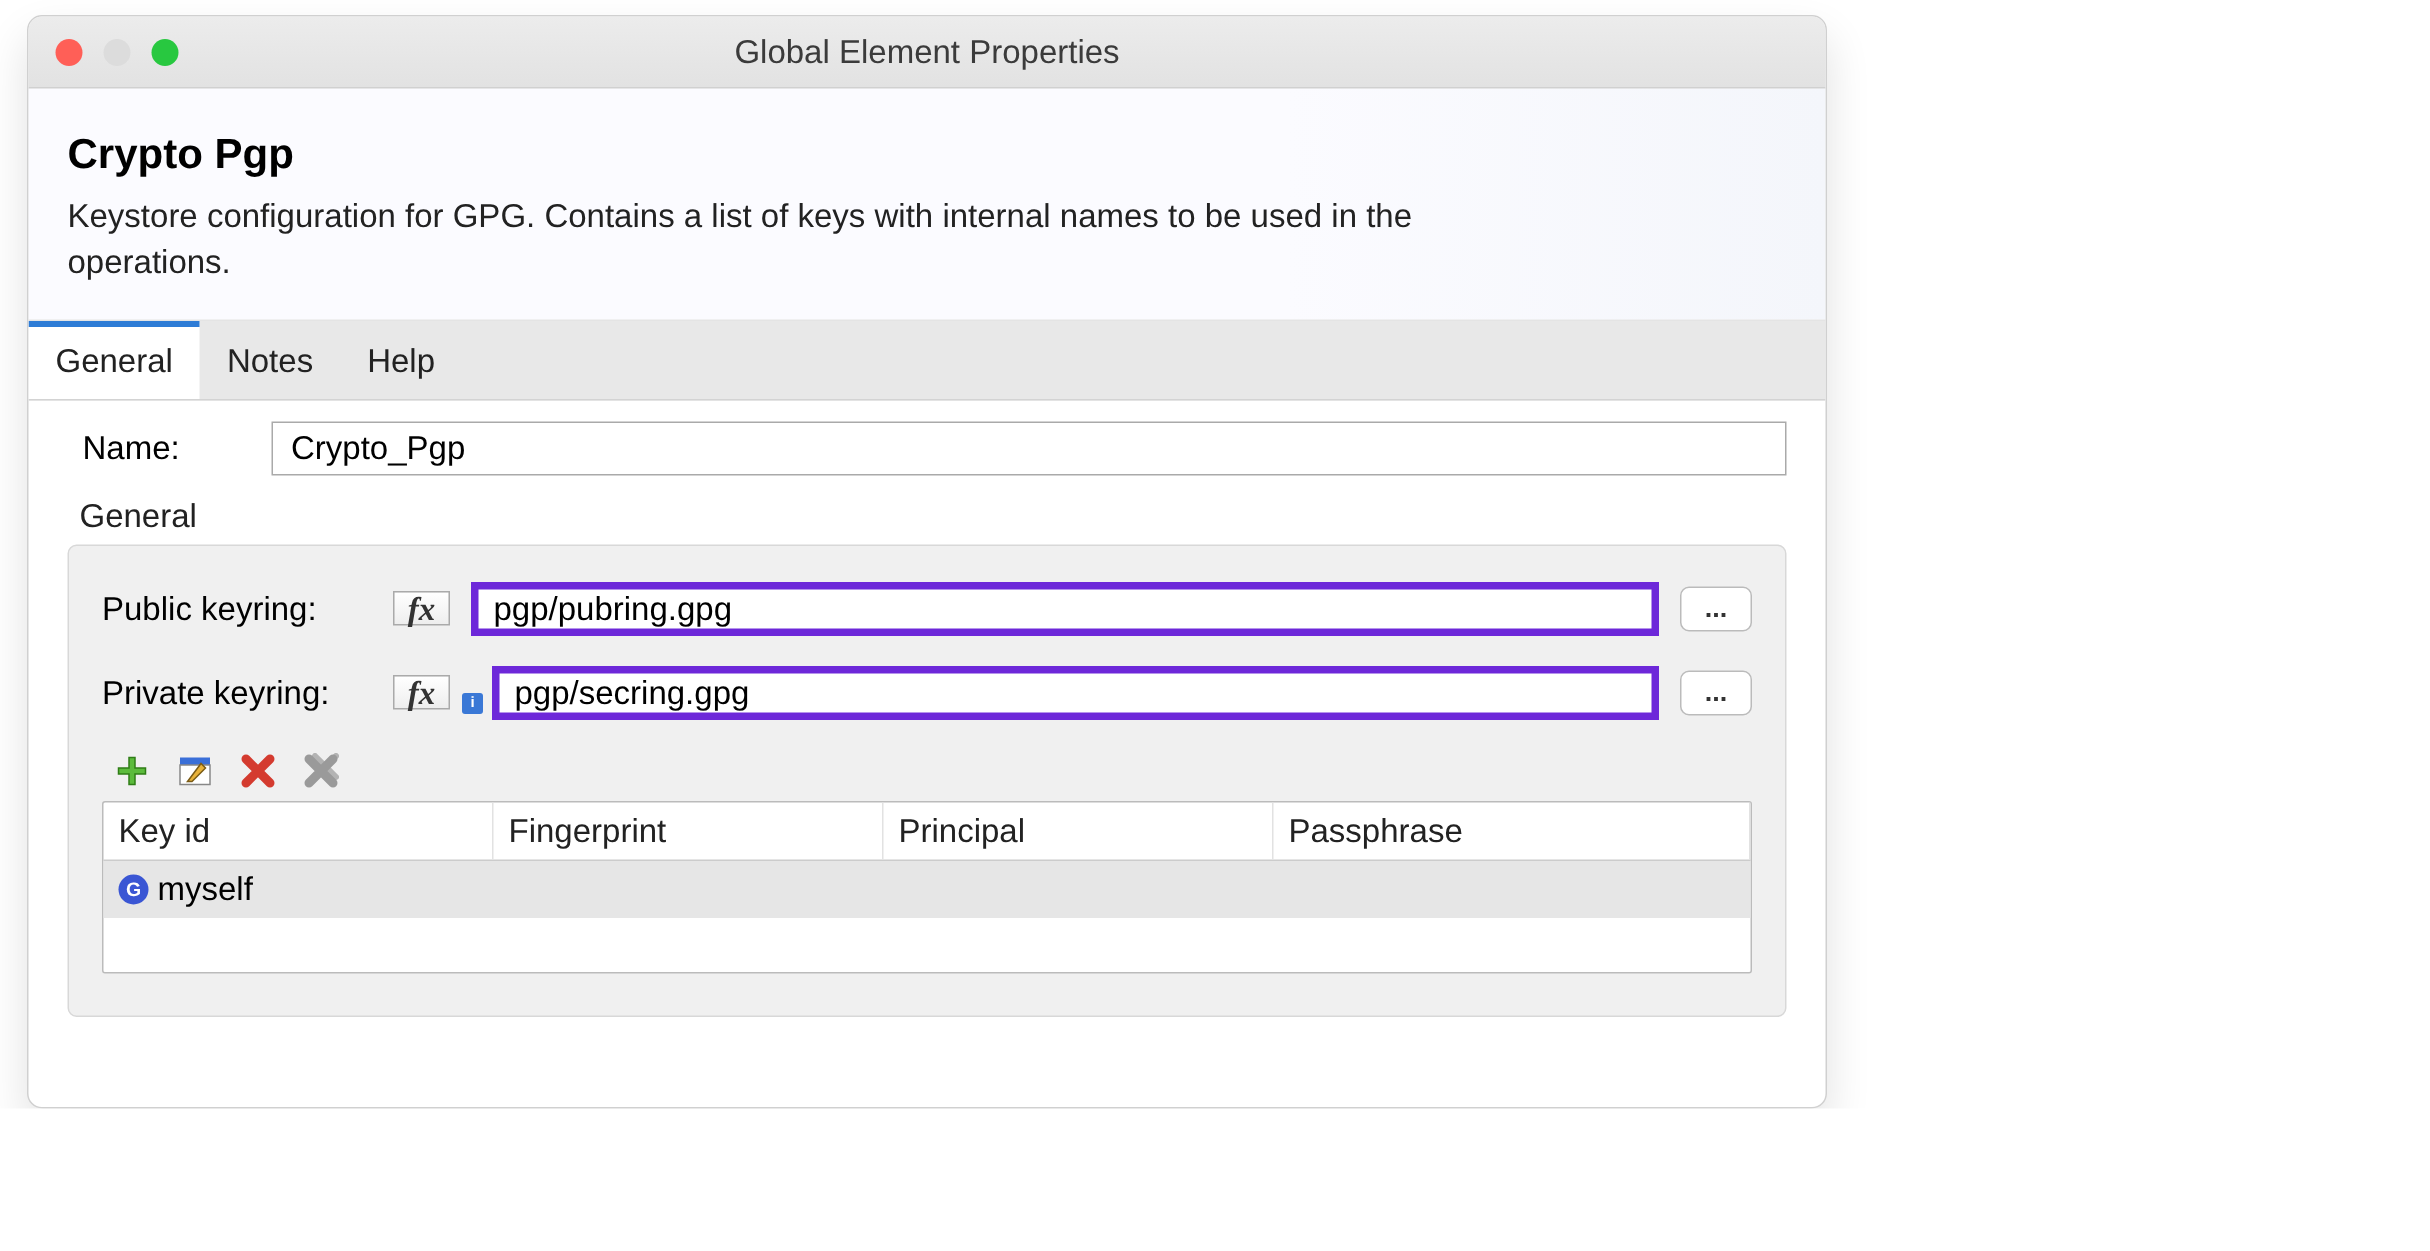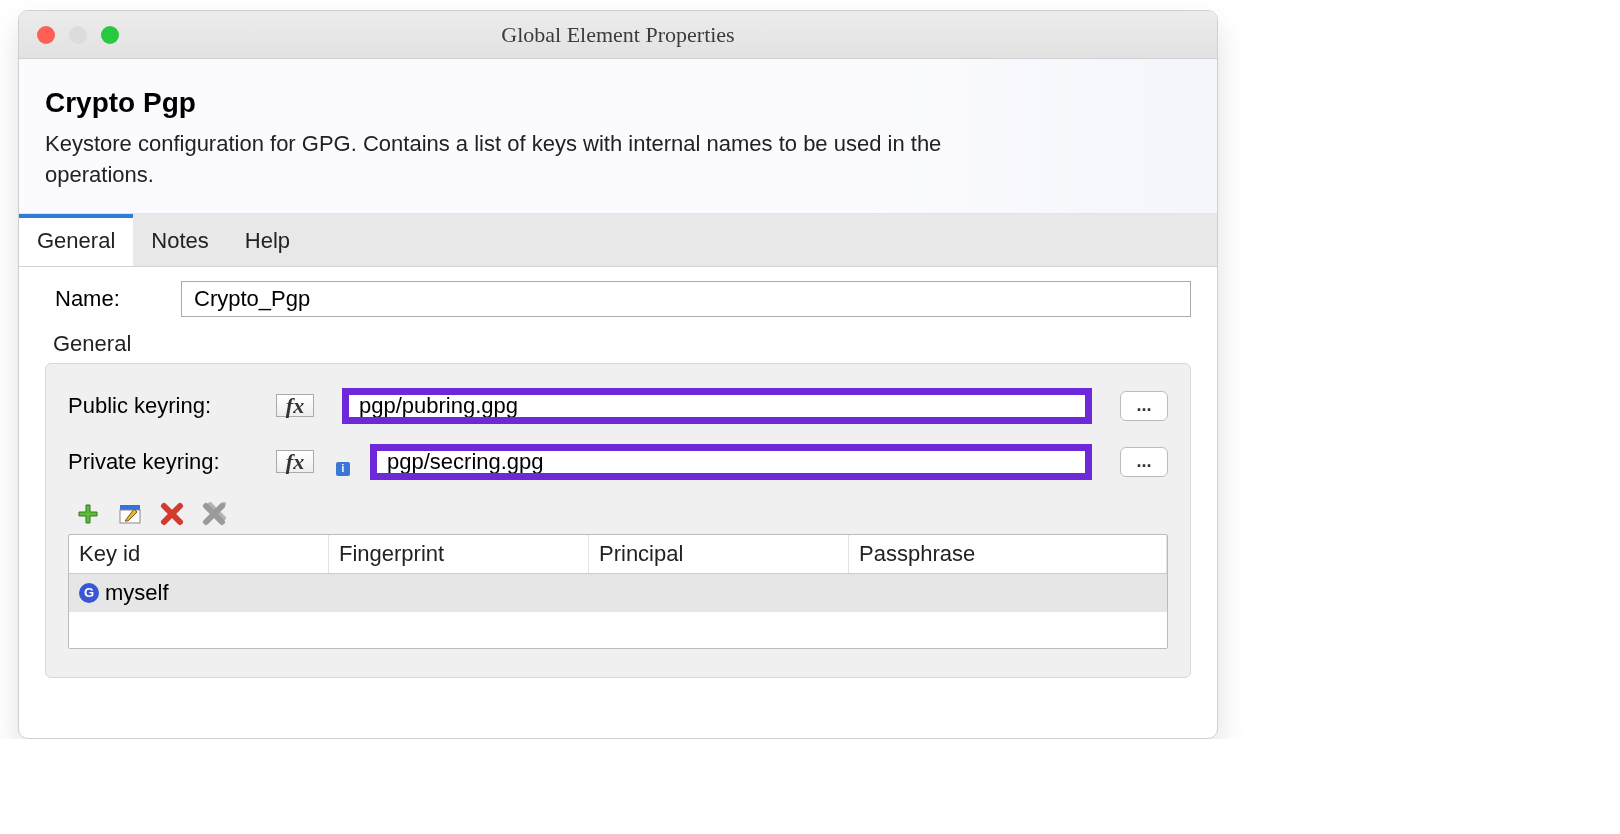--- a/index.html
+++ b/index.html
@@ -40,21 +40,20 @@
     .dot.gray { background:#dcdcdc; }
     .dot.green { background:#28c840; }
     .title-text {
       position:absolute;
       width:100%;
       text-align:center;
       font-size: 22px;
       color:#3b3b3b;
       font-weight: 400;
       pointer-events:none;
-      font-family:Liberation Serif, serif;
     }
     .header-area {
       padding: 28px 26px 22px 26px;
       background: linear-gradient(to right, #fbfbff 70%, #f4f6fb 100%);
       border-bottom: 1px solid #e4e4e4;
     }
     .page-title { font-size:28px; font-weight:700; margin-bottom:10px; }
     .page-desc { font-size:22px; color:#222; line-height:1.4; max-width: 940px; }
     .tabs {
       display:flex;
@@ -85,36 +84,36 @@
       margin-left: 36px;
     }
     .name-input { flex:1; max-width:1040px; }
     .section-head { font-size:22px; color:#222; margin:8px 0 6px 8px; }
     .general-box {
       border:1px solid #d8d8d8;
       background:#f0f0f0;
       border-radius:6px;
       padding: 24px 22px 28px 22px;
     }
-    .form-row { display:flex; align-items:center; margin-bottom:20px; gap:28px; }
+    .form-row { display:flex; align-items:center; margin-bottom:20px; gap:14px; }
     .form-label { width:180px; font-size:22px; }
     .fx-btn {
       width:38px; height:23px;
       display:flex; align-items:center; justify-content:center;
       border:1px solid #aaa;
       background:linear-gradient(#fff,#eee);
       font-style:italic; font-family: "Times New Roman", serif;
       font-size:22px; font-weight:bold; color:#333; cursor:pointer;
     }
     .field-input {
       flex:1;
       height:36px;
       font-size:22px;
       padding:0 10px;
-      border:7px solid #6d28d9;
+      border:5px solid #6d28d9;
       background:#fff;
     }
     .info-badge {
       width:14px; height:14px; background:#3a78d6; border-radius:2px;
       position:relative; margin-left:-6px; margin-right:-8px; align-self:flex-end; margin-bottom:4px;
       display:flex;align-items:center;justify-content:center;
       color:#fff; font-size:10px; font-weight:bold;
     }
     .browse-btn {
       width:48px; height:30px; border-radius:6px;

